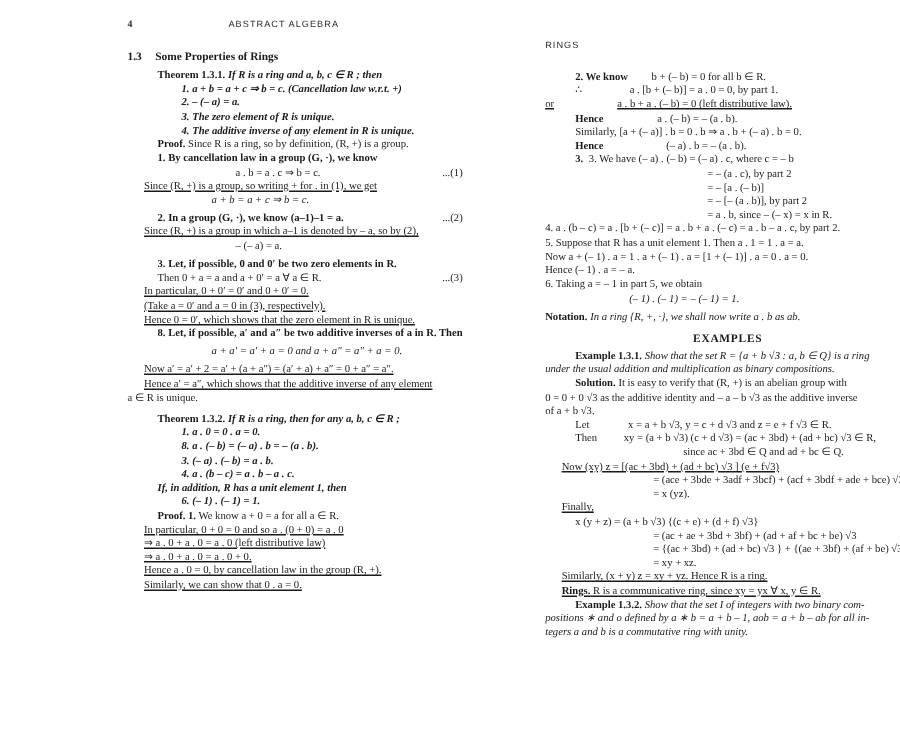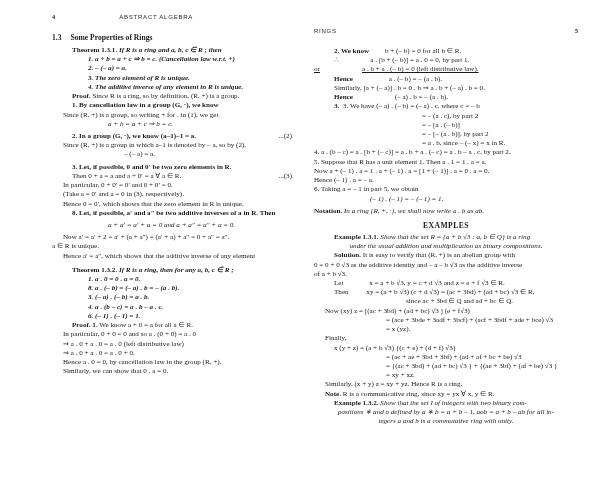--- a/index.html
+++ b/index.html
@@ -17,20 +17,21 @@
   .spread {
     display: flex;
     width: 600px;
     height: 489px;
     box-sizing: border-box;
   }
   .page {
     box-sizing: border-box;
     position: relative;
     height: 489px;
+    margin-left: 33px;
   }
   .page-left {
     width: 300px;
     padding: 13px 8px 6px 52px;
   }
   .page-right {
     width: 300px;
     padding: 27px 22px 6px 14px;
   }
   .runhead {
@@ -69,23 +70,23 @@
     display: flex;
   }
   .secthead .num { margin-right: 9px; }
   .blk { font-size: 7.1px; line-height: 1.30; }
   .ln {
     white-space: nowrap;
     margin: 0;
     line-height: 1.30;
   }
   .b  { font-weight: bold; }
-  .i  { font-style: italic; text-align: center; }
+  .i  { font-style: italic; }
   .bi { font-weight: bold; font-style: italic; }
-  .ind1 { padding-left: 11px; }
+  .ind1 { padding-left: 11px; text-decoration: underline; }
   .ind2 { padding-left: 20px; }
   .ind3 { padding-left: 36px; }
   .ind4 { padding-left: 56px; font-style: italic; }
   .ind5 { padding-left: 72px; }
   .ind6 { padding-left: 92px; }
   .ind7 { padding-left: 108px; }
   .tagline {
     display: flex;
     justify-content: space-between;
     align-items: baseline;
@@ -136,20 +137,24 @@
       <p class="ln ind3 bi">4.  The additive inverse of any element in R is unique.</p>
     </div>
 
     <div class="blk">
       <p class="ln ind2">
         <span class="b">Proof.</span>
         <span>Since R is a ring, so by definition, (R, +) is a group.</span>
       </p>
 
       <p class="ln ind2 b">1. By cancellation law in a group (G, ·), we know</p>
+      <div class="tagline ind5">
+        <span class="body">a . b = a . c ⇒ b = c.</span>
+        <span class="tag">...(1)</span>
+      </div>
       <p class="ln ind1">Since (R, +) is a group, so writing + for . in (1), we get</p>
       <p class="ln ind4">a + b = a + c ⇒ b = c.</p>
 
       <div class="gap2"></div>
       <div class="tagline ind2">
         <span class="body b">2. In a group (G, ·), we know (a–1)–1 = a.</span>
         <span class="tag">...(2)</span>
       </div>
       <p class="ln ind1">Since (R, +) is a group in which a–1 is denoted by – a, so by (2),</p>
       <p class="ln ind5">– (– a) = a.</p>
@@ -162,35 +167,36 @@
       </div>
       <p class="ln ind1">In particular,  0 + 0′ = 0′   and   0 + 0′ = 0.</p>
       <p class="ln ind1">(Take a = 0′ and a = 0 in (3), respectively).</p>
       <p class="ln ind1">Hence 0 = 0′, which shows that the zero element in R is unique.</p>
 
       <p class="ln ind2 b">8. Let, if possible, a′ and a″ be two additive inverses of a in R. Then</p>
       <div class="gap2"></div>
       <p class="ln ind4">a + a′ = a′ + a = 0   and   a + a″ = a″ + a = 0.</p>
       <div class="gap2"></div>
       <p class="ln ind1">Now a′ = a′ + 2 = a′ + (a + a″) = (a′ + a) + a″ = 0 + a″ = a″.</p>
+      <p class="ln ind1">Hence a′ = a″, which shows that the additive inverse of any element</p>
       <p class="ln">a ∈ R is unique.</p>
-      <p class="ln ind1">Hence a′ = a″, which shows that the additive inverse of any element</p>
     </div>
 
     <div class="gap3"></div>
 
     <div class="blk">
       <p class="ln ind2">
         <span class="b">Theorem 1.3.2.</span>
         <span class="bi">If R is a ring, then for any a, b, c ∈ R ;</span>
       </p>
       <p class="ln ind3 bi">1.  a . 0 = 0 . a = 0.</p>
       <p class="ln ind3 bi">8.  a . (– b) = (– a) . b = – (a . b).</p>
       <p class="ln ind3 bi">3.  (– a) . (– b) = a . b.</p>
       <p class="ln ind3 bi">4.  a . (b – c) = a . b – a . c.</p>
+      <p class="ln ind2 bi">If, in addition, R has a unit element 1, then</p>
       <p class="ln ind3 bi">6.  (– 1) . (– 1) = 1.</p>
     </div>
 
     <div class="blk">
       <p class="ln ind2">
         <span class="b">Proof. 1.</span>
         <span>We know a + 0 = a for all a ∈ R.</span>
       </p>
       <p class="ln ind1">In particular, 0 + 0 = 0 and so a . (0 + 0) = a . 0</p>
       <p class="ln ind1">⇒  a . 0 + a . 0 = a . 0 (left distributive law)</p>
@@ -283,21 +289,21 @@
       <p class="ln ind1">Now (xy) z = [(ac + 3bd) + (ad + bc) √3 ] (e + f√3)</p>
       <p class="ln ind5">= (ace + 3bde + 3adf + 3bcf) + (acf + 3bdf + ade + bce) √3</p>
       <p class="ln ind5">= x (yz).</p>
       <p class="ln ind1">Finally,</p>
       <p class="ln ind2">x (y + z) = (a + b √3) {(c + e) + (d + f) √3}</p>
       <p class="ln ind5">= (ac + ae + 3bd + 3bf) + (ad + af + bc + be) √3</p>
       <p class="ln ind5">= {(ac + 3bd) + (ad + bc) √3 } + {(ae + 3bf) + (af + be) √3 }</p>
       <p class="ln ind5">= xy + xz.</p>
       <p class="ln ind1">Similarly,  (x + y) z = xy + yz.     Hence R is a ring.</p>
       <p class="ln ind1">
-        <span class="b">Note.</span>
+        <span class="b">Rings.</span>
         <span>R is a communicative ring, since xy = yx ∀ x, y ∈ R.</span>
       </p>
     </div>
 
     <div class="blk">
       <p class="ln ind2">
         <span class="b">Example 1.3.2.</span>
         <span class="i">Show that the set I of integers with two binary com-</span>
       </p>
       <p class="ln i">positions ∗ and o defined by a ∗ b = a + b – 1, aob = a + b – ab for all in-</p>

